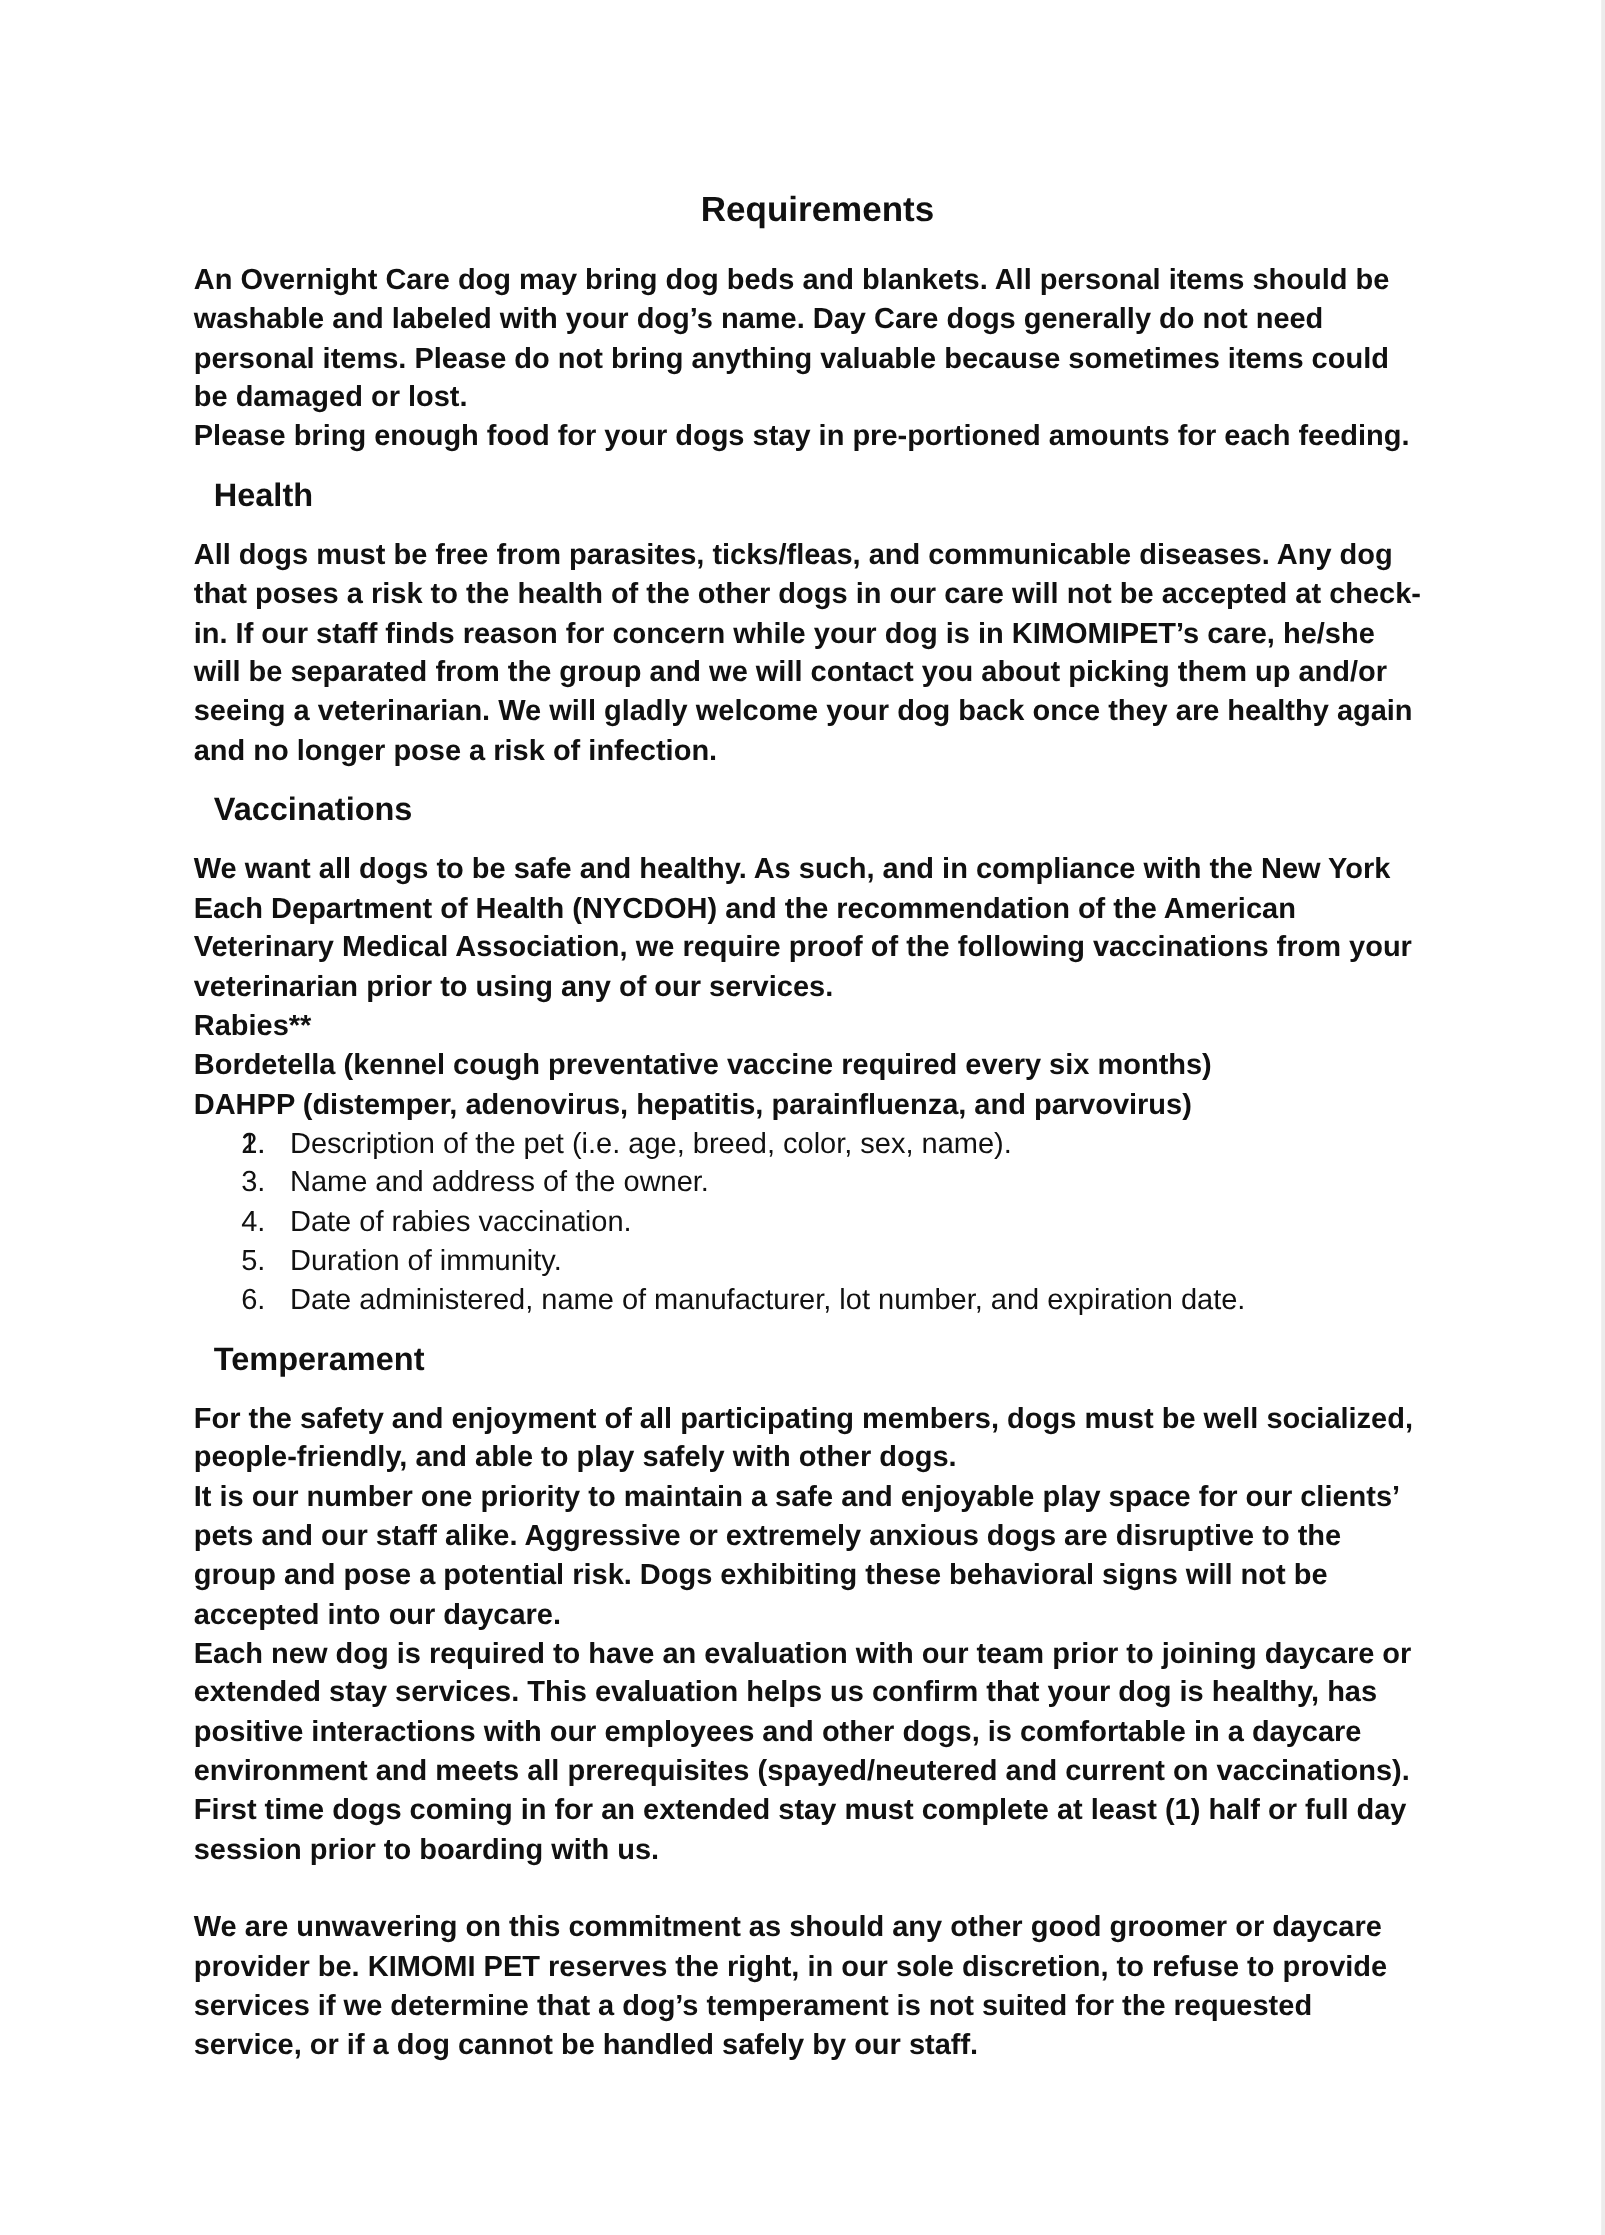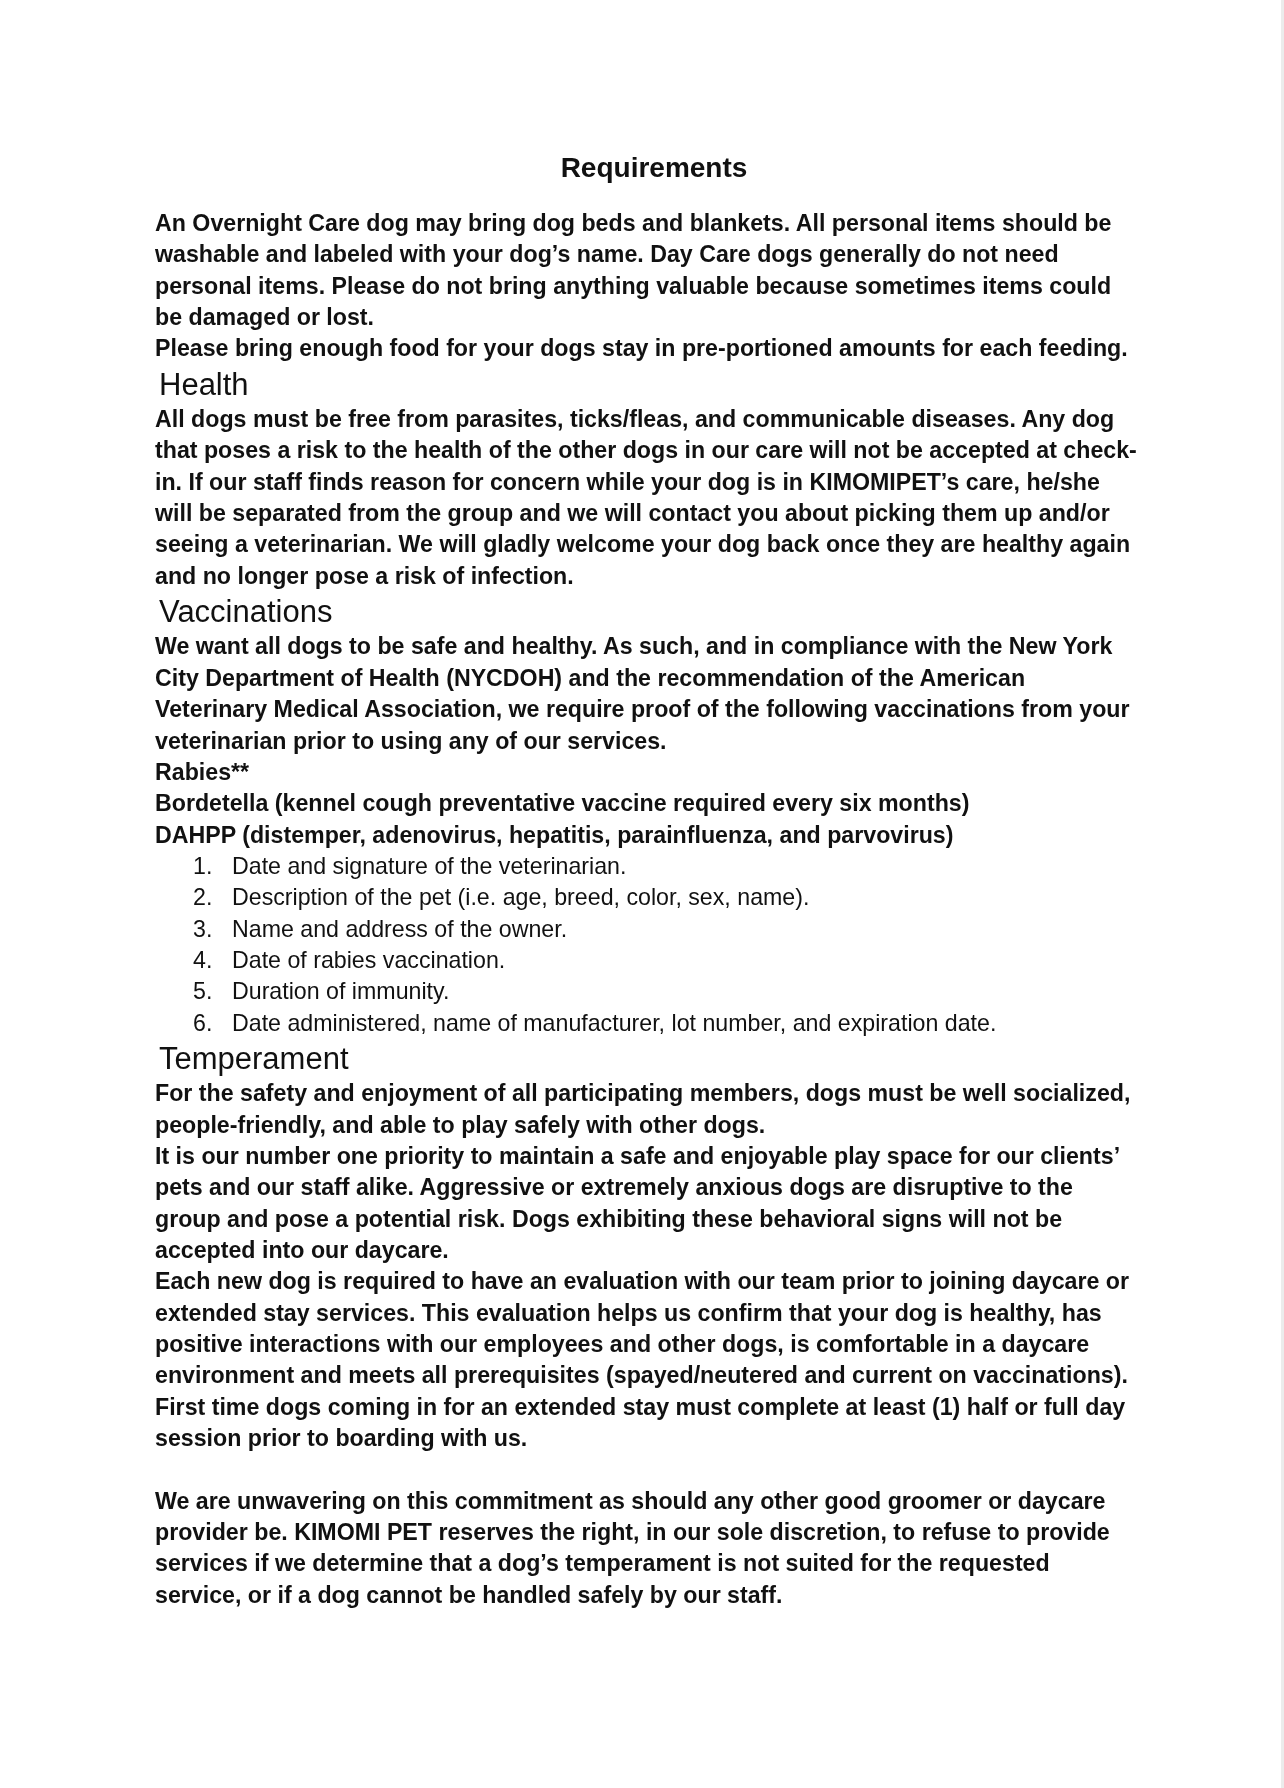--- a/index.html
+++ b/index.html
@@ -46,23 +46,23 @@
       left: 0;
       width: 985px;
       font-size: 23.2px;
       line-height: 31.35px;
     }
     .body-text p {
       margin: 0;
       font-weight: bold;
     }
     .body-text h2 {
-      margin: 4px;
-      font-size: 31px;
-      font-weight: normal;
+      margin: 16px;
+      font-size: 26px;
+      font-weight: bold;
       line-height: 31.35px;
     }
     .body-text ol {
       margin: 0;
       padding: 0;
       list-style: none;
     }
     .body-text ol li {
       position: relative;
       padding-left: 77px;
@@ -87,26 +87,26 @@
     <p>An Overnight Care dog may bring dog beds and blankets. All personal items should be washable and labeled with your dog’s name. Day Care dogs generally do not need personal items. Please do not bring anything valuable because sometimes items could be damaged or lost.</p>
     <p>Please bring enough food for your dogs stay in pre-portioned amounts for each feeding.</p>
 
     <section>
       <h2>Health</h2>
       <p>All dogs must be free from parasites, ticks/fleas, and communicable diseases. Any dog that poses a risk to the health of the other dogs in our care will not be accepted at check-in. If our staff finds reason for concern while your dog is in KIMOMIPET’s care, he/she will be separated from the group and we will contact you about picking them up and/or seeing a veterinarian. We will gladly welcome your dog back once they are healthy again and no longer pose a risk of infection.</p>
     </section>
 
     <section>
       <h2>Vaccinations</h2>
-      <p>We want all dogs to be safe and healthy. As such, and in compliance with the New York City Department of Health (NYCDOH) and the recommendation of the American Veterinary Medical Association, we require proof of the following vaccinations from your veterinarian prior to using any of our services.</p>
+      <p>We want all dogs to be safe and healthy. As such, and in compliance with the New York Each Department of Health (NYCDOH) and the recommendation of the American Veterinary Medical Association, we require proof of the following vaccinations from your veterinarian prior to using any of our services.</p>
       <p>Rabies**</p>
       <p>Bordetella (kennel cough preventative vaccine required every six months)</p>
       <p>DAHPP (distemper, adenovirus, hepatitis, parainfluenza, and parvovirus)</p>
       <ol>
-        <li><span class="num">1.</span><span>Date and signature of the veterinarian.</span></li>
+        <li><span class="num">1.</span></li>
         <li><span class="num">2.</span><span>Description of the pet (i.e. age, breed, color, sex, name).</span></li>
         <li><span class="num">3.</span><span>Name and address of the owner.</span></li>
         <li><span class="num">4.</span><span>Date of rabies vaccination.</span></li>
         <li><span class="num">5.</span><span>Duration of immunity.</span></li>
         <li><span class="num">6.</span><span>Date administered, name of manufacturer, lot number, and expiration date.</span></li>
       </ol>
     </section>
 
     <section>
       <h2>Temperament</h2>

